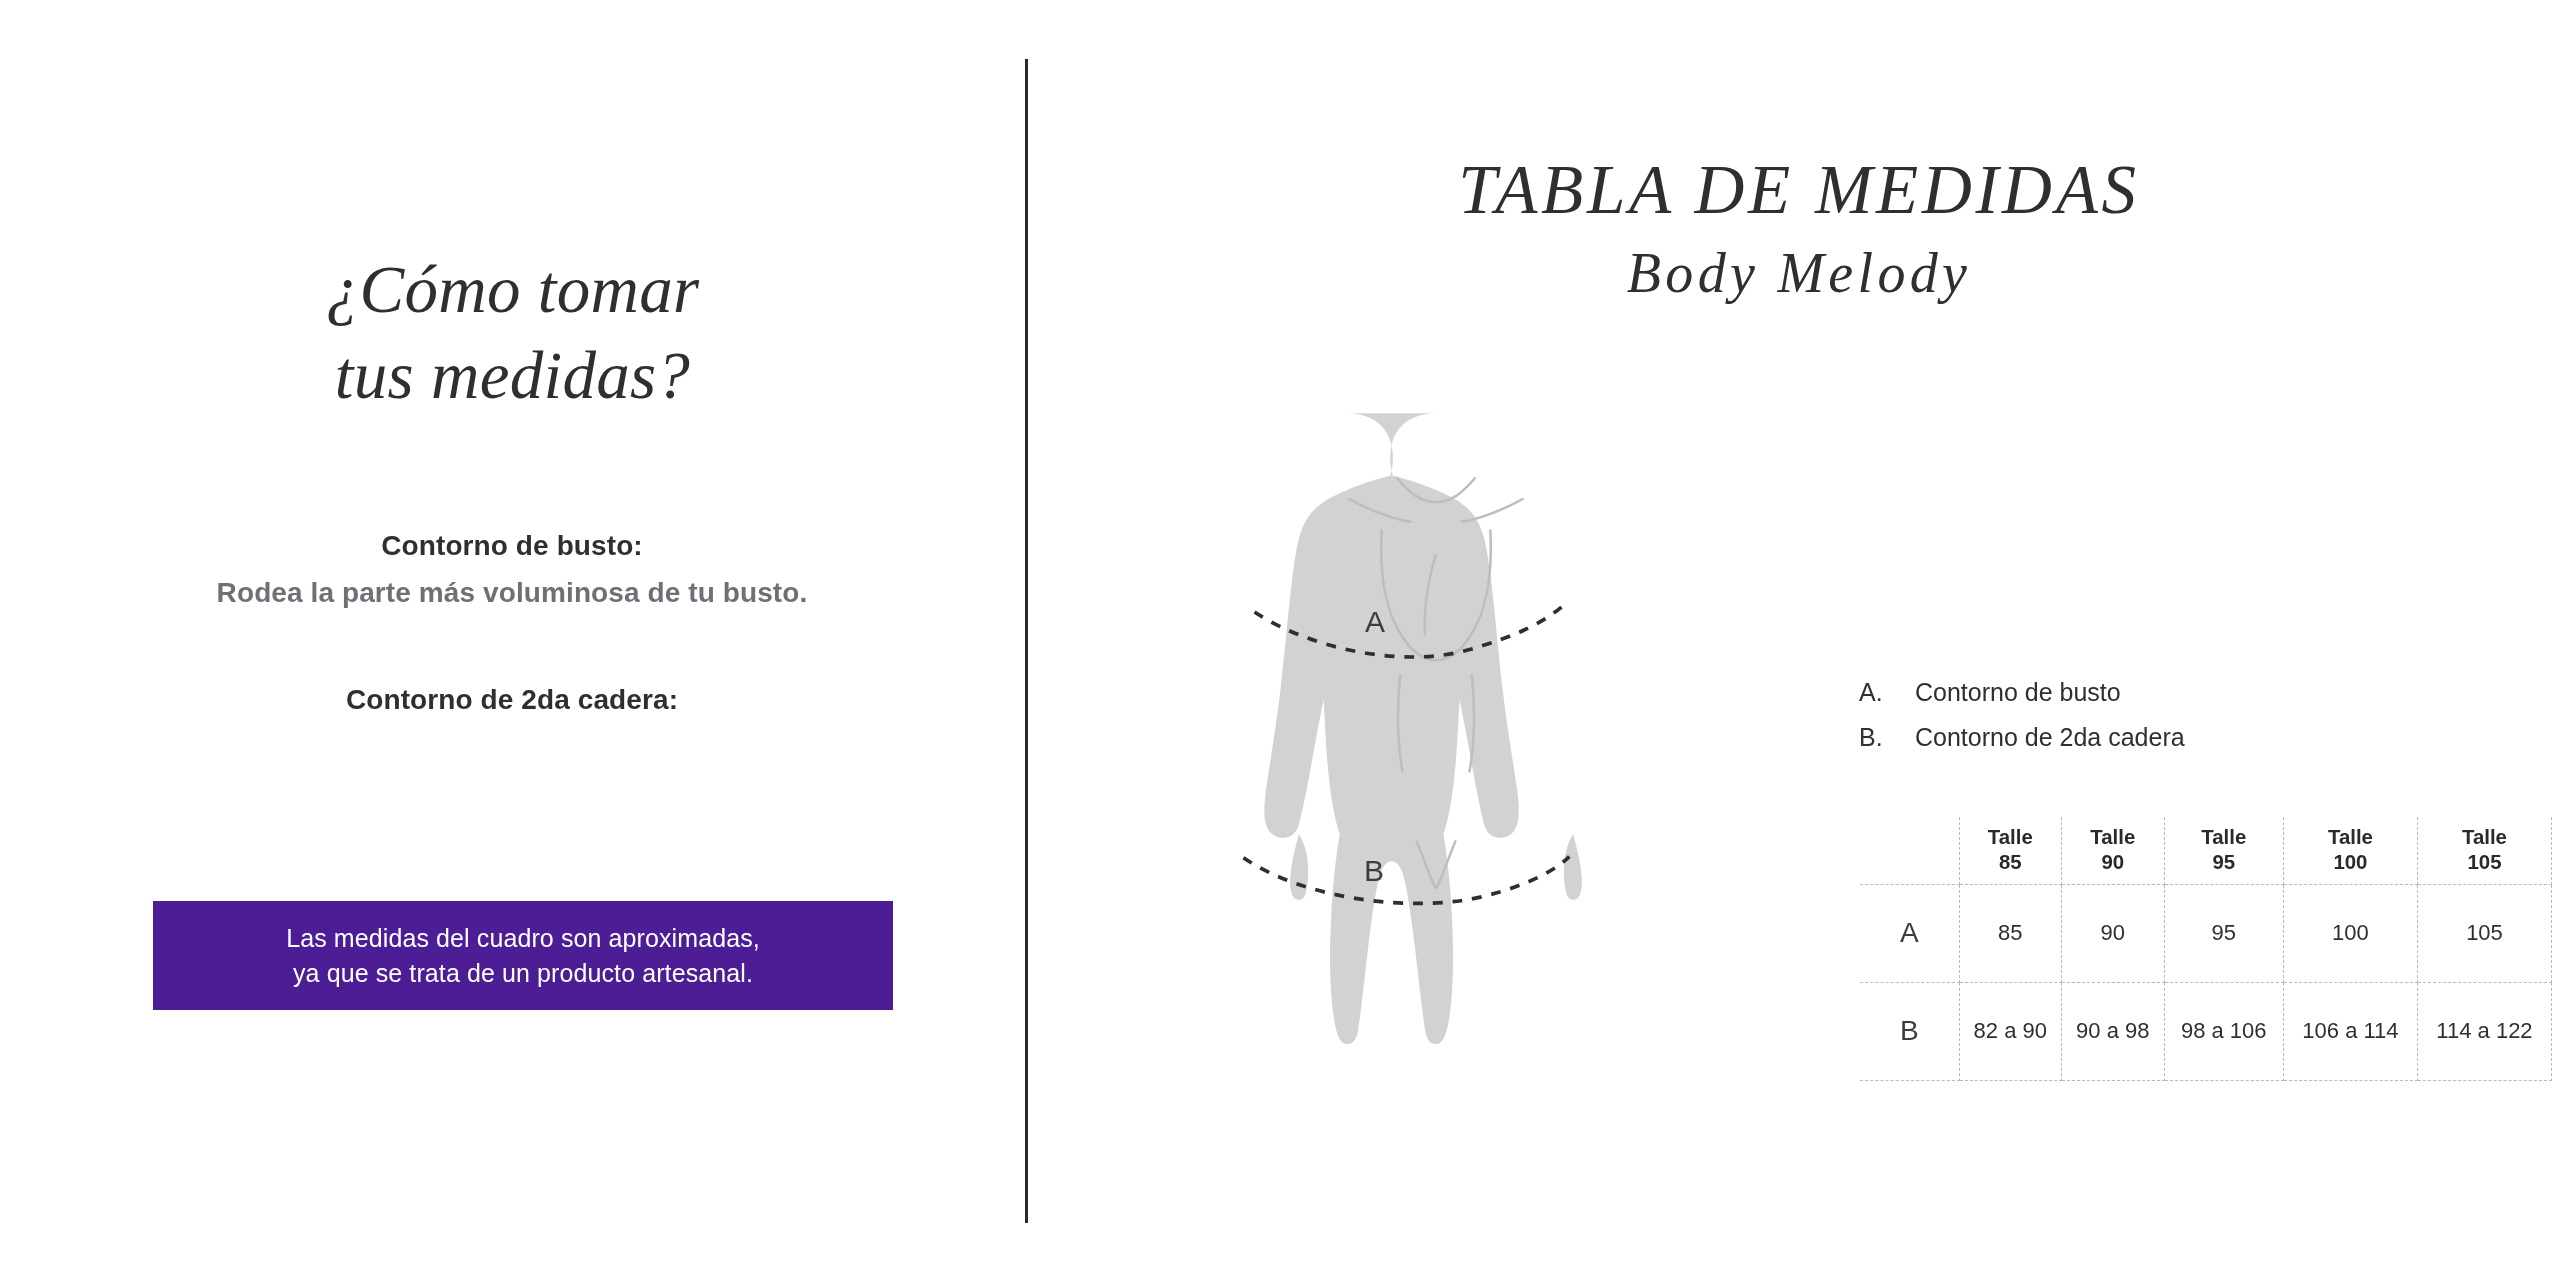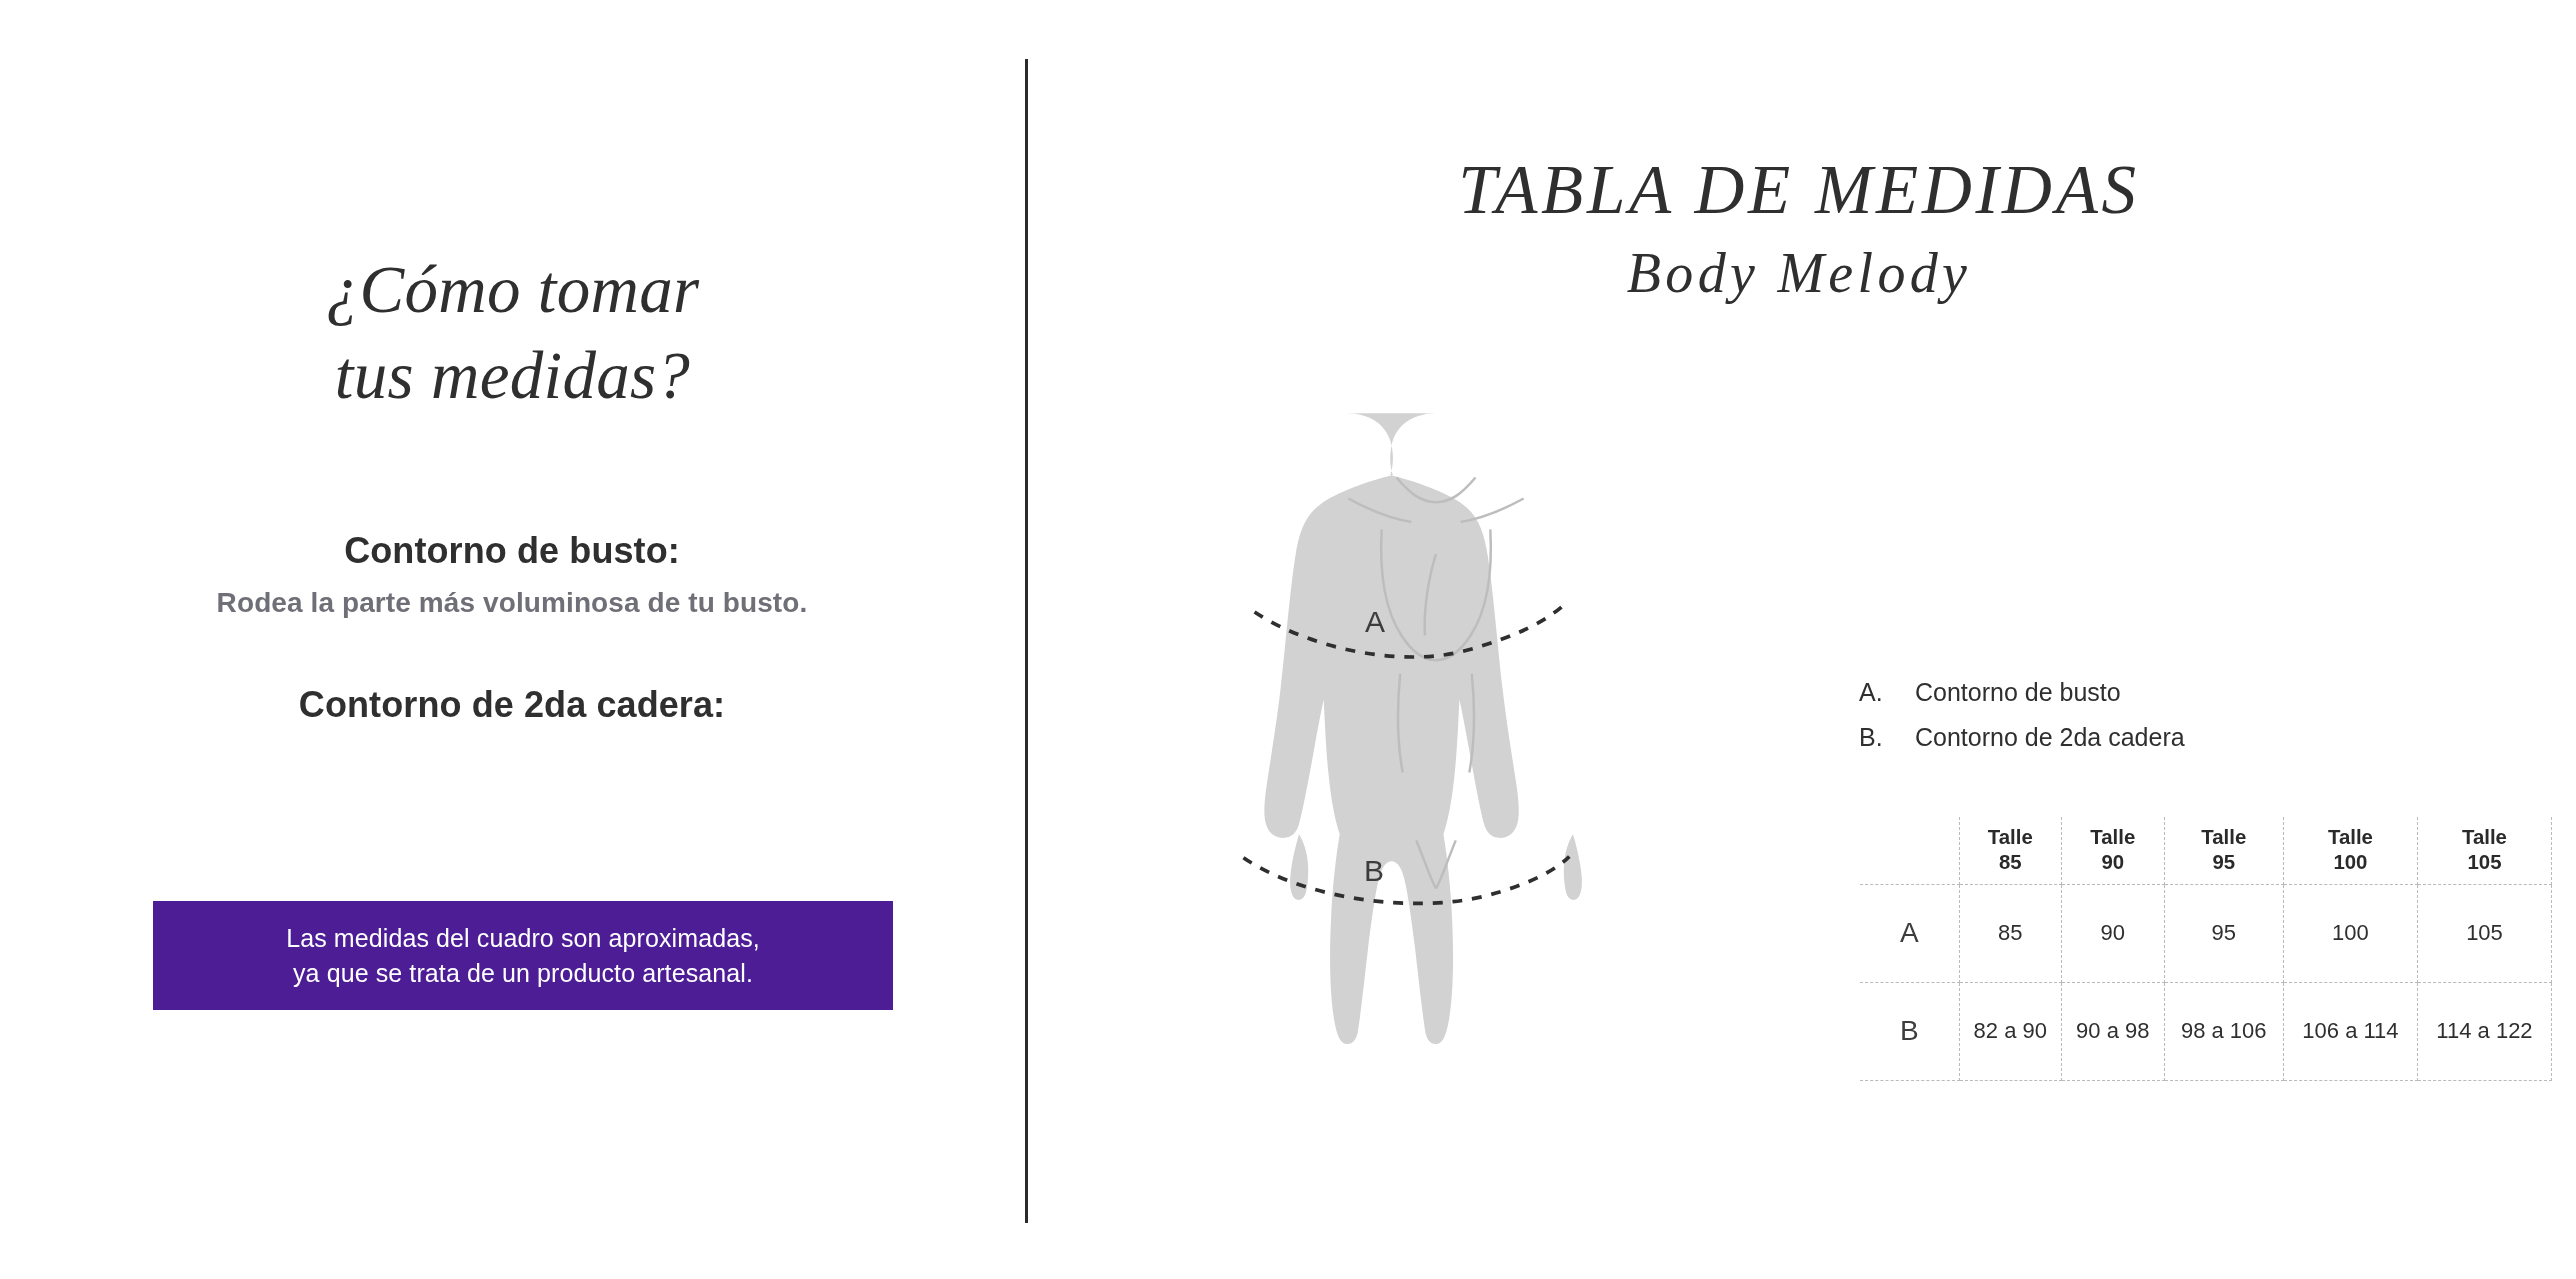--- a/index.html
+++ b/index.html
@@ -67,21 +67,21 @@
   .measure-block {
     position: absolute;
     left: 86px;
     width: 852px;
     text-align: center;
   }
   .measure-block.b1 { top: 530px; }
   .measure-block.b2 { top: 684px; }
 
   .measure-heading {
-    font-size: 36px;
+    font-size: 28px;
     font-weight: 700;
     color: #2f2f2f;
     letter-spacing: 0.1px;
     margin-bottom: 11px;
   }
   .measure-desc {
     font-size: 28px;
     font-weight: 700;
     color: #6f6f78;
     line-height: 1.42;

